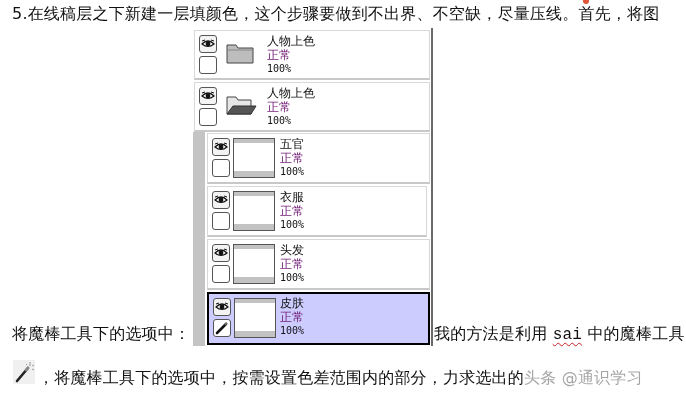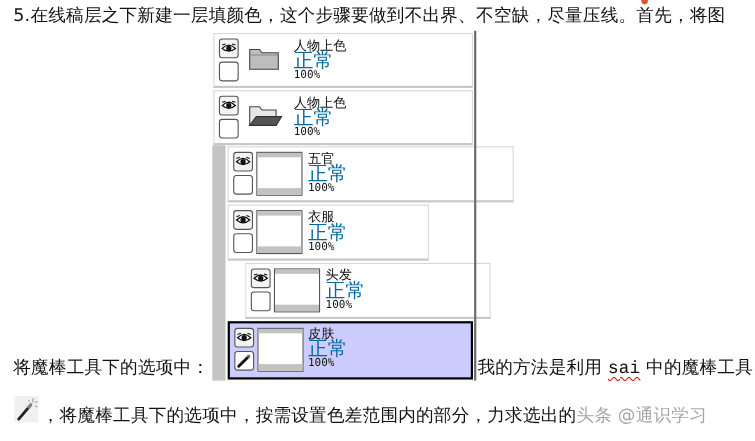--- a/index.html
+++ b/index.html
@@ -21,21 +21,21 @@
   .layer { position: absolute; background: #ffffff; border: 1px solid #d8d8d8; border-bottom: 2px solid #c8c8c8; box-sizing: border-box; }
   .layer.selected { background: #ccccff; border: 2px solid #000000; }
   .vis { position: absolute; left: 4px; top: 4px; width: 18px; height: 18px; border: 1px solid #555; border-radius: 3px; background: #f3f3f3; box-sizing: border-box; }
   .lock { position: absolute; left: 4px; top: 25px; width: 18px; height: 18px; border: 1px solid #555; border-radius: 3px; background: #fff; box-sizing: border-box; }
   .vis svg, .lock svg { position: absolute; left: 1px; top: 2px; }
   .thumb { position: absolute; left: 25px; top: 4px; width: 42px; height: 40px; border: 1px solid #555; background: #fff; box-sizing: border-box; }
   .thumb::before { content: ""; position: absolute; left: 0; right: 0; top: 0; height: 4px; background: #c2c2c2; }
   .thumb::after { content: ""; position: absolute; left: 0; right: 0; bottom: 0; height: 6px; background: #c2c2c2; }
   .folder { position: absolute; left: 30px; top: 10px; }
   .lname { position: absolute; font-size: 12px; line-height: 13px; color: #111; }
-  .lmode { position: absolute; font-size: 18px; line-height: 13px; color: #0369a1; }
+  .lmode { position: absolute; font-size: 12px; line-height: 13px; color: #701a75; }
   .lopac { position: absolute; font-size: 10px; line-height: 11px; color: #111; font-family: "DejaVu Sans Mono", "Liberation Mono", monospace; }
 
   #wand-icon { position: absolute; left: 13px; top: 360px; width: 22px; height: 24px; background: #f0f0f0; }
 </style>
 </head>
 <body>
 
 <div class="red-mark"></div>
 
 <div id="line1" class="line">5.在线稿层之下新建一层填颜色，这个步骤要做到不出界、不空缺，尽量压线。首先，将图</div>
@@ -89,51 +89,51 @@
     <div class="lock"></div>
     <svg class="folder" width="32" height="26" viewBox="0 0 32 26">
       <path d="M2 4 L11 4 L13 7 L26 7 L26 21 L2 21 Z" fill="#e6e6e6" stroke="#444" stroke-width="1"></path>
       <path d="M2 21 L8 13 L31 13 L26 21 Z" fill="#555" stroke="#333" stroke-width="1"></path>
     </svg>
     <div class="lname" style="left:72px; top:4px;">人物上色</div>
     <div class="lmode" style="left:72px; top:18px;">正常</div>
     <div class="lopac" style="left:72px; top:32px;">100%</div>
   </div>
 
-  <div class="layer" style="left:14px; top:105px; width:260px; height:51px;">
+  <div class="layer" style="left:14px; top:105px; width:223px; height:51px;">
     <div class="vis">
       <svg width="14" height="12" viewBox="0 0 14 12">
           <path d="M1 6 Q7 0 13 6 Q7 11 1 6 Z" fill="#fff" stroke="#111" stroke-width="1.2"></path>
           <circle cx="7" cy="6" r="2.4" fill="#111"></circle>
           <path d="M1 3 L4 2 M13 3 L10 2" stroke="#111" stroke-width="1"></path>
         </svg>
     </div>
     <div class="lock"></div>
     <div class="thumb"></div>
     <div class="lname" style="left:72px; top:4px;">五官</div>
     <div class="lmode" style="left:72px; top:18px;">正常</div>
     <div class="lopac" style="left:72px; top:32px;">100%</div>
   </div>
 
-  <div class="layer" style="left:14px; top:158px; width:183px; height:51px;">
+  <div class="layer" style="left:14px; top:158px; width:220px; height:51px;">
     <div class="vis">
       <svg width="14" height="12" viewBox="0 0 14 12">
           <path d="M1 6 Q7 0 13 6 Q7 11 1 6 Z" fill="#fff" stroke="#111" stroke-width="1.2"></path>
           <circle cx="7" cy="6" r="2.4" fill="#111"></circle>
           <path d="M1 3 L4 2 M13 3 L10 2" stroke="#111" stroke-width="1"></path>
         </svg>
     </div>
     <div class="lock"></div>
     <div class="thumb"></div>
     <div class="lname" style="left:72px; top:4px;">衣服</div>
     <div class="lmode" style="left:72px; top:18px;">正常</div>
     <div class="lopac" style="left:72px; top:32px;">100%</div>
   </div>
 
-  <div class="layer" style="left:14px; top:211px; width:223px; height:51px;margin-left:16px;">
+  <div class="layer" style="left:14px; top:211px; width:223px; height:51px;">
     <div class="vis">
       <svg width="14" height="12" viewBox="0 0 14 12">
           <path d="M1 6 Q7 0 13 6 Q7 11 1 6 Z" fill="#fff" stroke="#111" stroke-width="1.2"></path>
           <circle cx="7" cy="6" r="2.4" fill="#111"></circle>
           <path d="M1 3 L4 2 M13 3 L10 2" stroke="#111" stroke-width="1"></path>
         </svg>
     </div>
     <div class="lock"></div>
     <div class="thumb"></div>
     <div class="lname" style="left:72px; top:4px;">头发</div>

